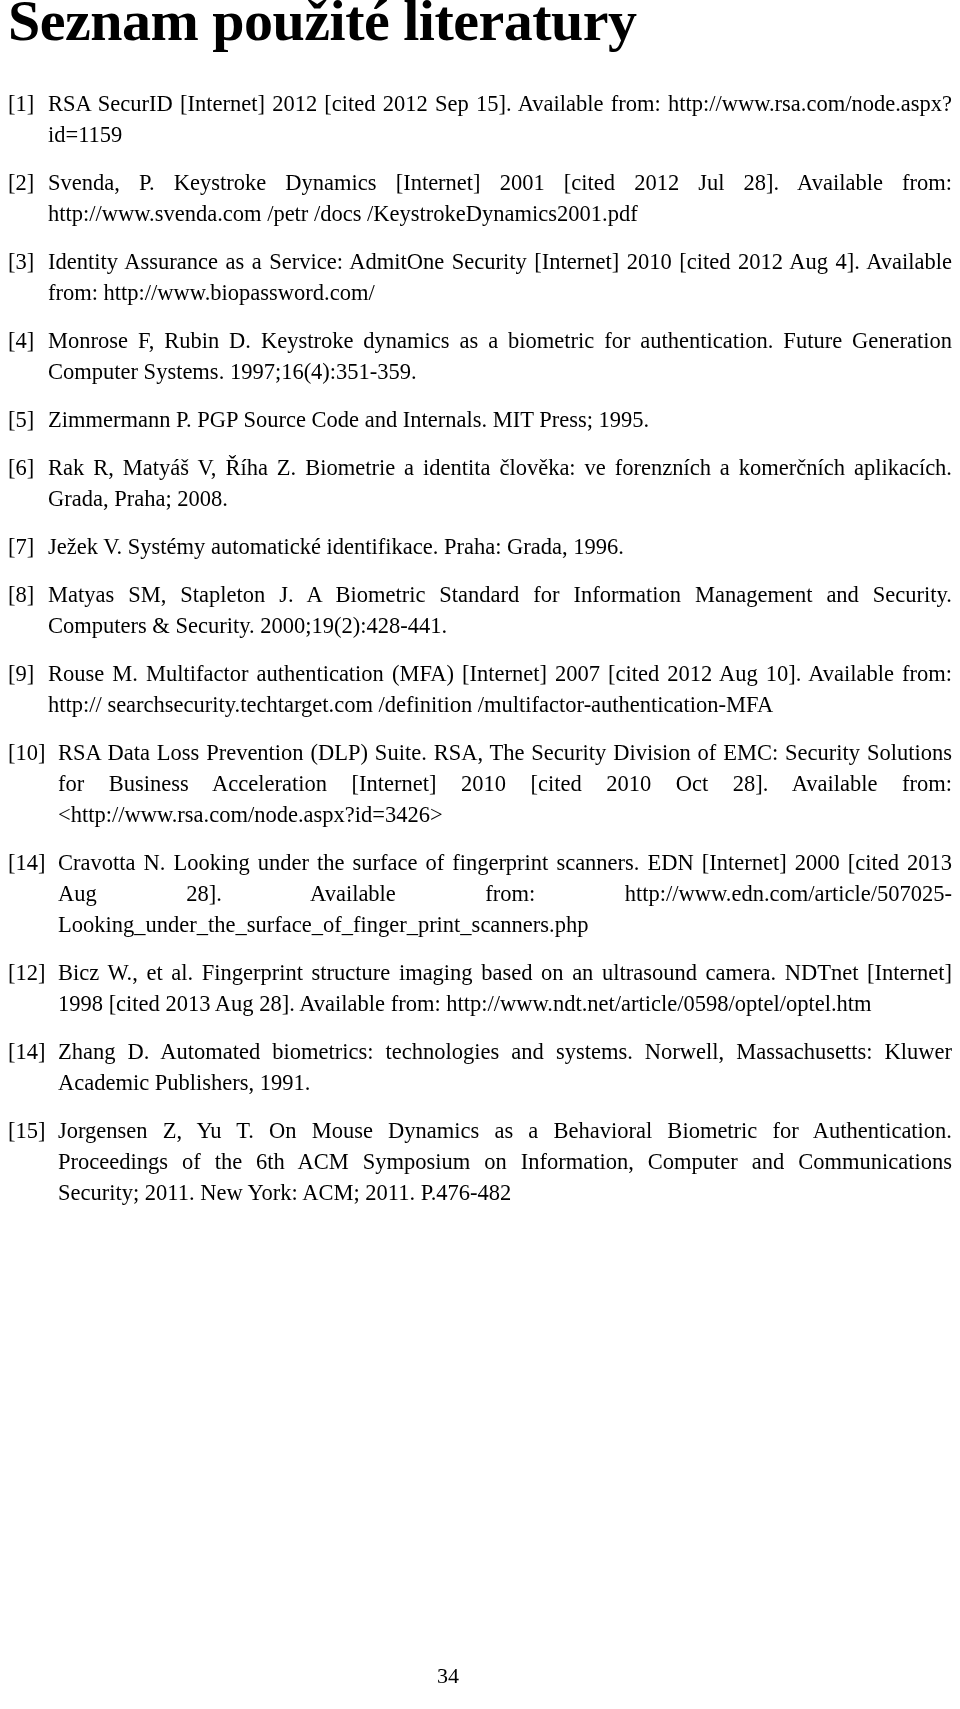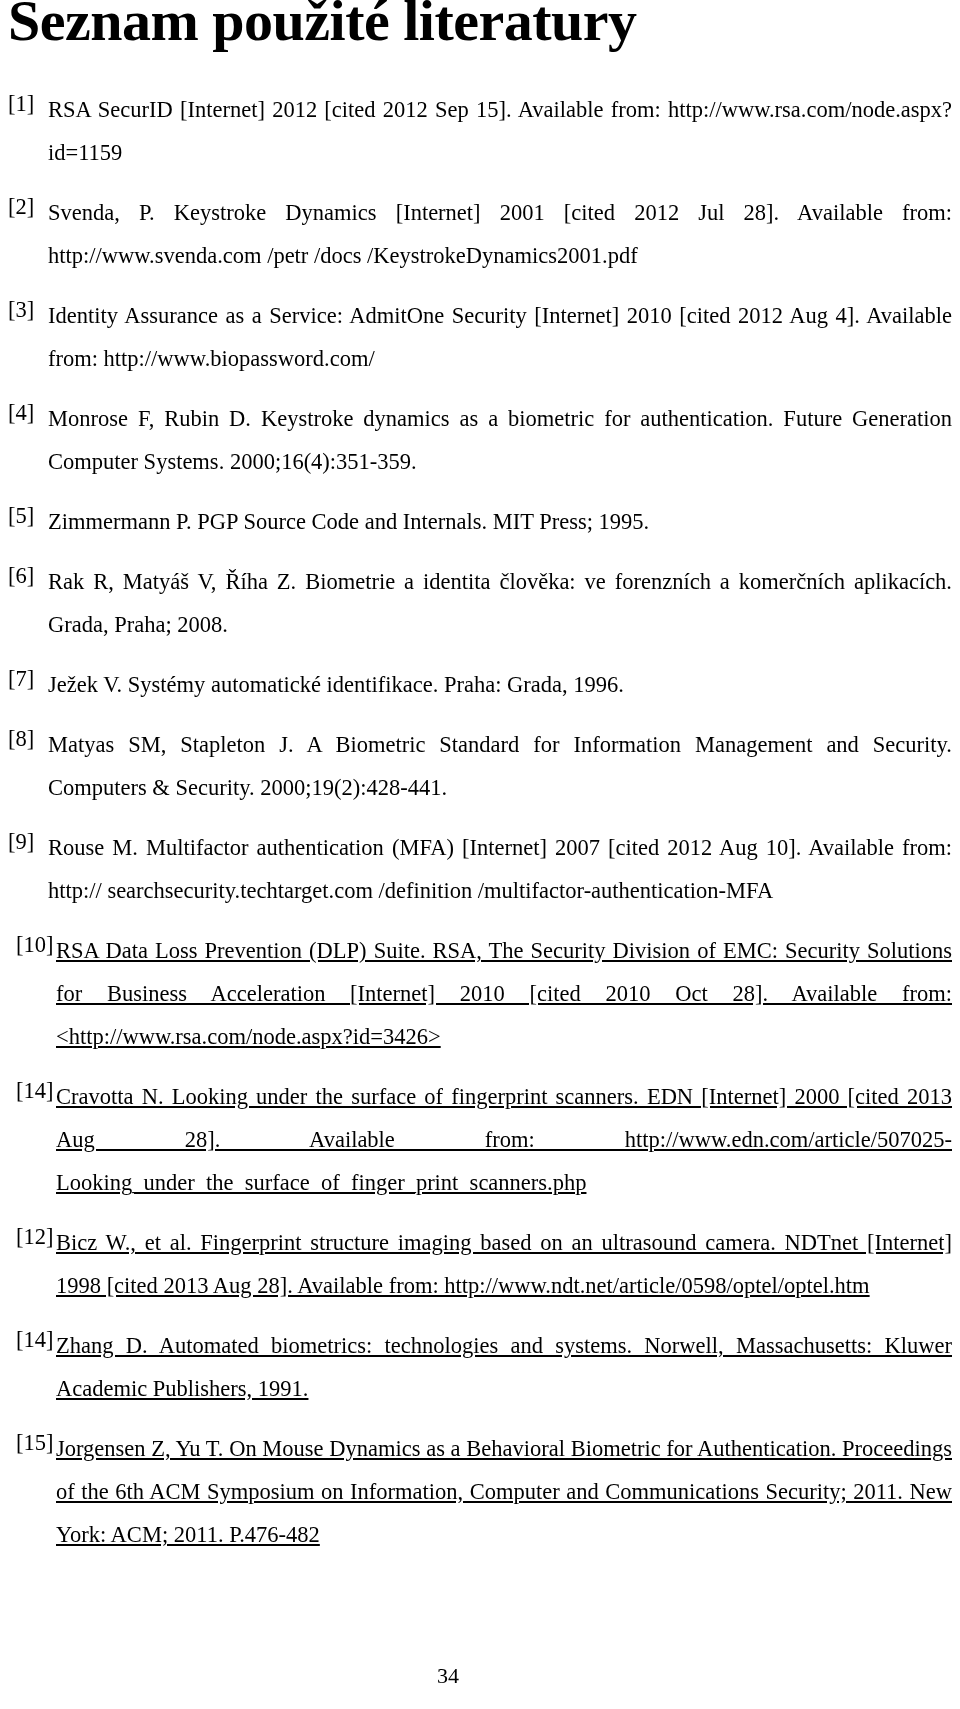--- a/index.html
+++ b/index.html
@@ -60,31 +60,30 @@
     width: 40px;
     text-align: left;
     font-size: 22.5px;
     line-height: 31px;
     white-space: nowrap;
   }
   
   .bib-label.wide {
     width: 40px;
     margin-left: -8px;
-    padding-left: 16px;
+    padding-left: 8px;
   }
   .bib-item.two-digit .bib-body {
-    margin-left: 0;
-    text-decoration: underline;
+    margin-left: 10px;
   }
 
   .bib-body {
     flex: 1 1 auto;
     font-size: 22.5px;
-    line-height: 43px;
+    line-height: 31px;
     text-align: justify;
     text-justify: inter-word;
     hyphens: none;
     word-spacing: 0;
   }
   
   .bib-body.stretch-all {
     text-align-last: justify;
   }
 
@@ -119,21 +118,21 @@
       <span class="bib-body">Svenda, P. Keystroke Dynamics [Internet] 2001 [cited 2012 Jul 28]. Available from: http://www.svenda.com /petr /docs /KeystrokeDynamics2001.pdf</span>
     </div>
 
     <div class="bib-item">
       <span class="bib-label">[3]</span>
       <span class="bib-body">Identity Assurance as a Service: AdmitOne Security [Internet] 2010 [cited 2012 Aug 4]. Available from: http://www.biopassword.com/</span>
     </div>
 
     <div class="bib-item">
       <span class="bib-label">[4]</span>
-      <span class="bib-body">Monrose F, Rubin D. Keystroke dynamics as a biometric for authentication. Future Generation Computer Systems. 2000;16(4):351-359.</span>
+      <span class="bib-body">Monrose F, Rubin D. Keystroke dynamics as a biometric for authentication. Future Generation Computer Systems. 1997;16(4):351-359.</span>
     </div>
 
     <div class="bib-item">
       <span class="bib-label">[5]</span>
       <span class="bib-body">Zimmermann P. PGP Source Code and Internals. MIT Press; 1995.</span>
     </div>
 
     <div class="bib-item">
       <span class="bib-label">[6]</span>
       <span class="bib-body">Rak R, Matyáš V, Říha Z. Biometrie a identita člověka: ve forenzních a komerčních aplikacích. Grada, Praha; 2008.</span>

